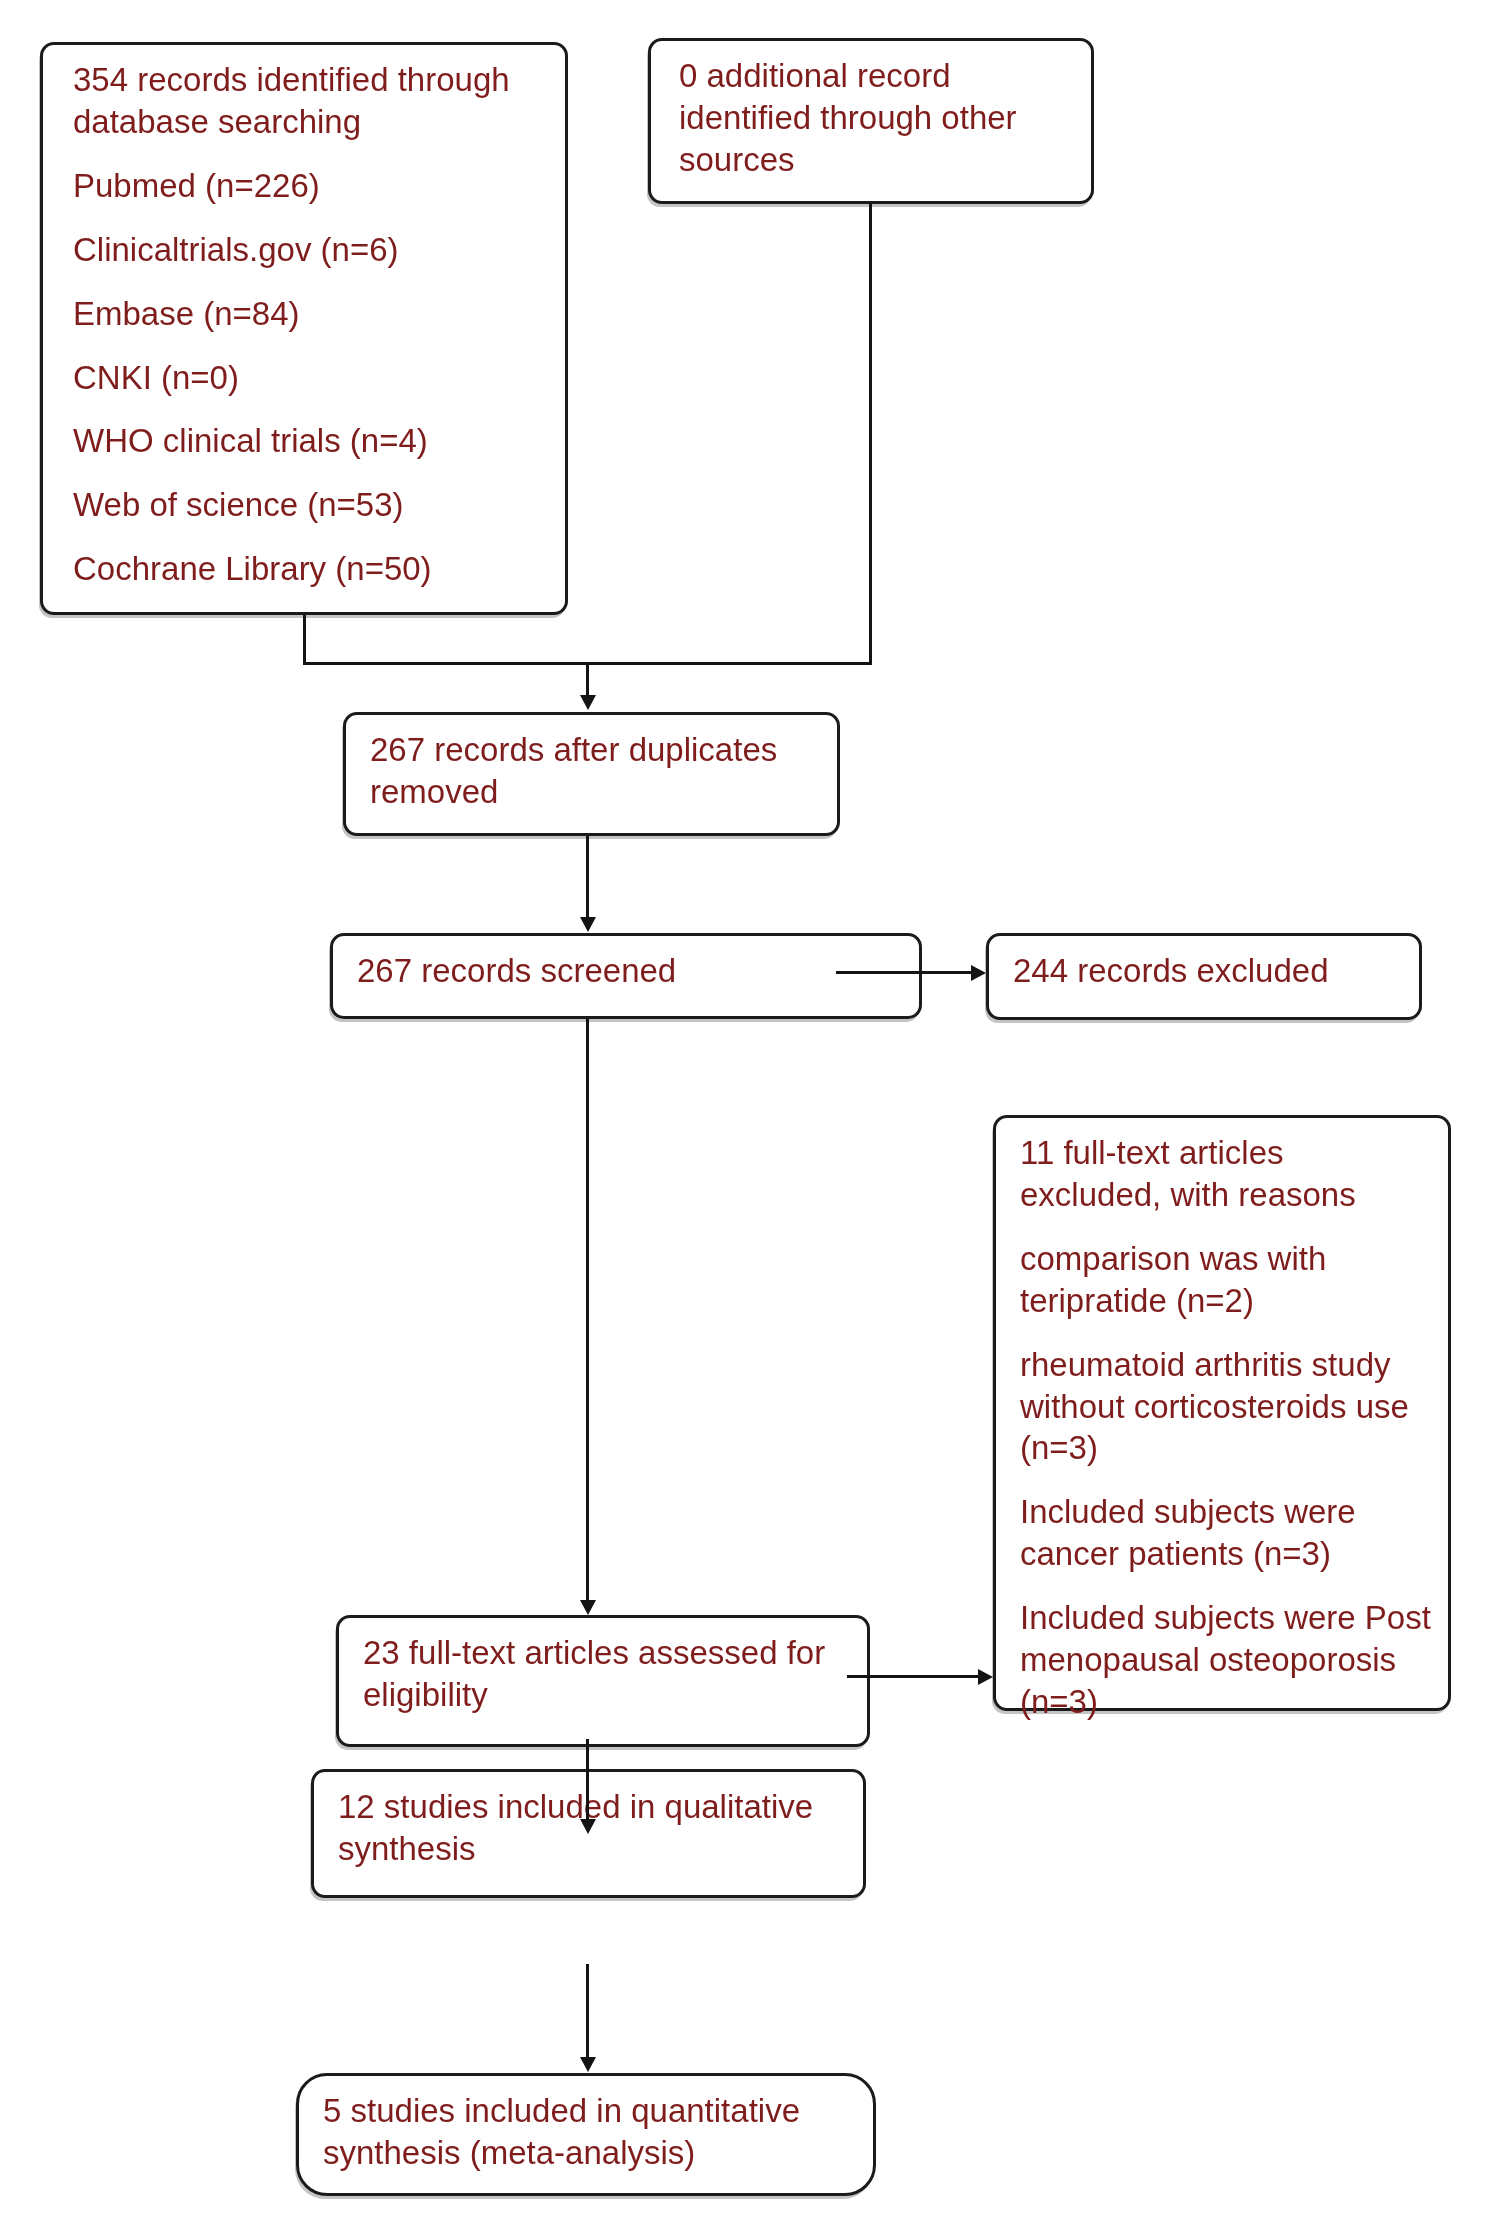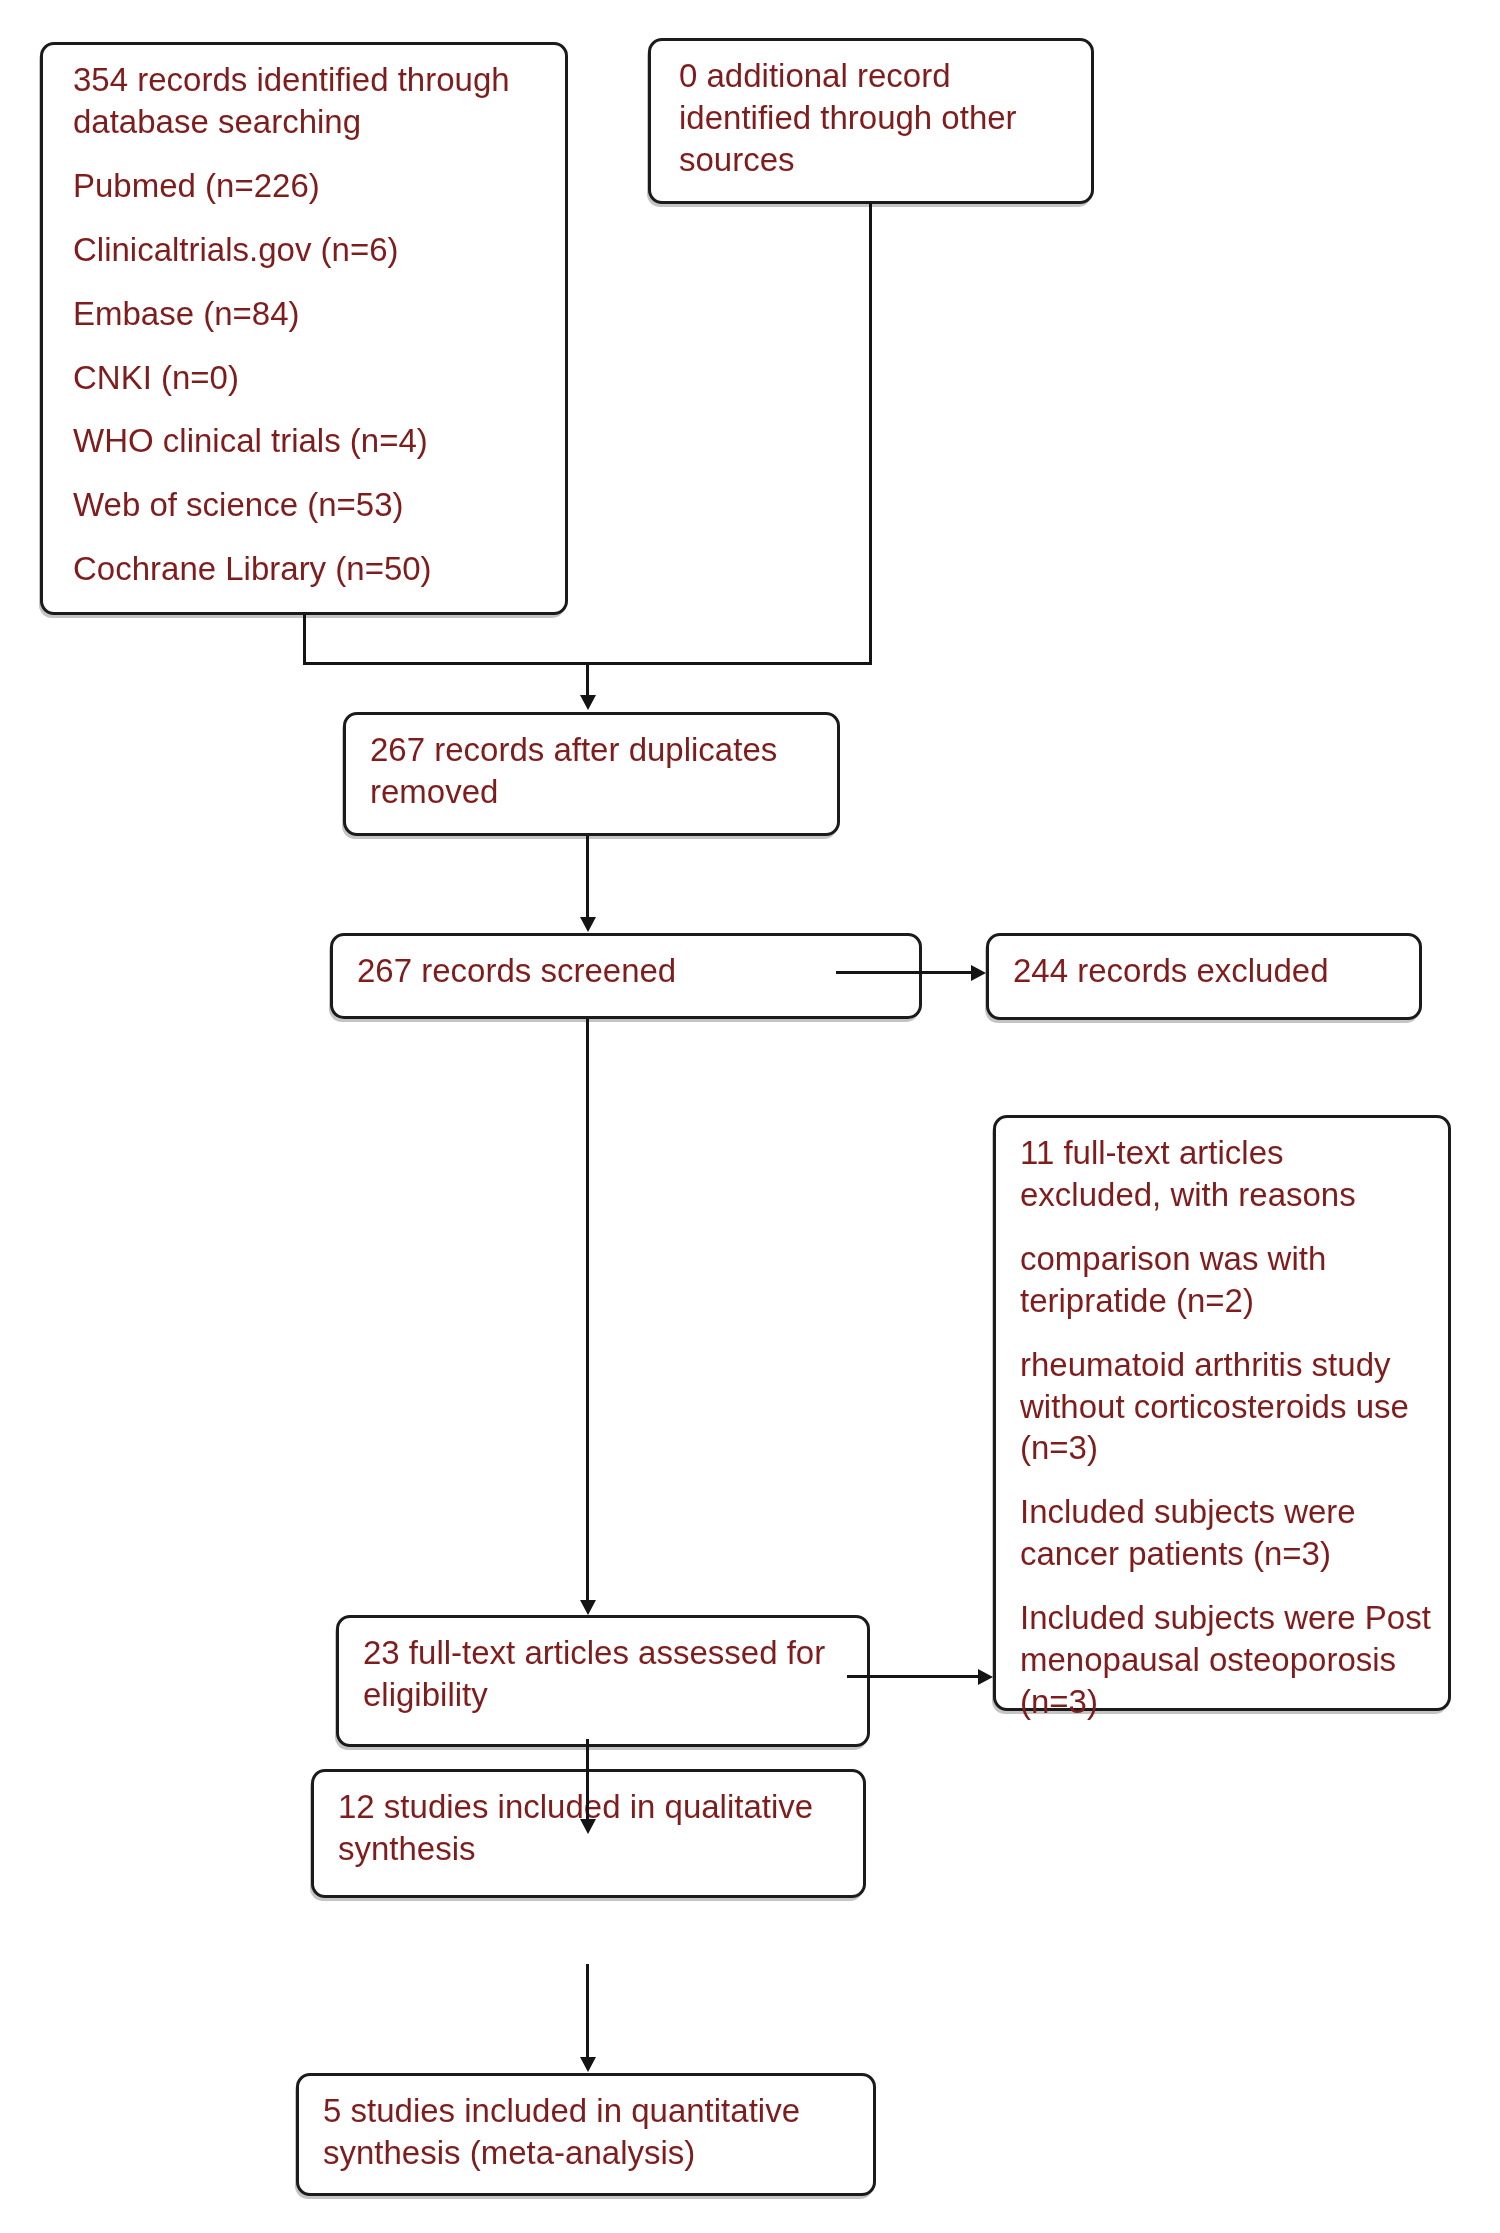--- a/index.html
+++ b/index.html
@@ -54,21 +54,21 @@
   }
 
   #box-identification   { left: 40px;  top: 42px;   width: 528px; height: 573px; padding-left: 30px; }
   #box-other-sources    { left: 648px; top: 38px;   width: 446px; height: 166px; padding-left: 28px; }
   #box-duplicates       { left: 343px; top: 712px;  width: 497px; height: 124px; }
   #box-screened         { left: 330px; top: 933px;  width: 592px; height: 86px;  }
   #box-excluded         { left: 986px; top: 933px;  width: 436px; height: 87px;  }
   #box-assessed         { left: 315px; top: 1615px; width: 534px; height: 132px; margin-left: 21px; }
   #box-reasons          { left: 993px; top: 1115px; width: 458px; height: 596px; }
   #box-qualitative      { left: 311px; top: 1769px; width: 555px; height: 129px; }
-  #box-quantitative     { left: 296px; top: 2073px; width: 580px; height: 123px; }
+  #box-quantitative     { left: 296px; top: 2073px; width: 580px; height: 123px; border-radius: 31px; }
 </style>
 </head>
 <body>
 
 <div id="canvas">
 
   <div class="box" id="box-identification">
     <p>354 records identified through database searching</p>
     <p>Pubmed (n=226)</p>
     <p>Clinicaltrials.gov (n=6)</p>

